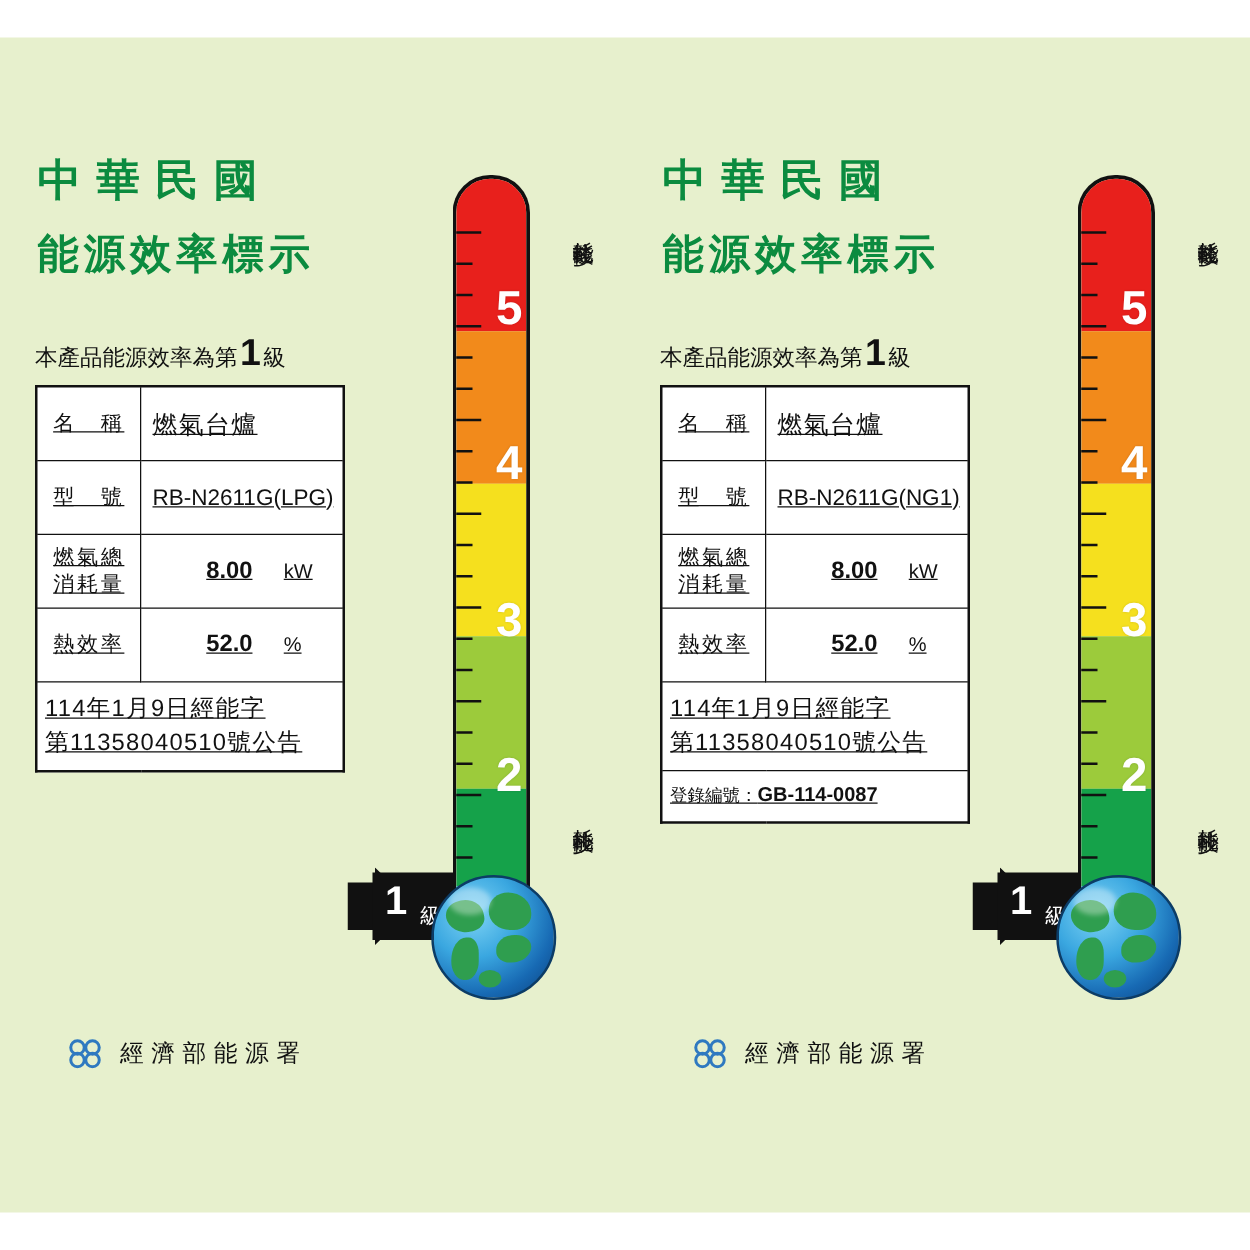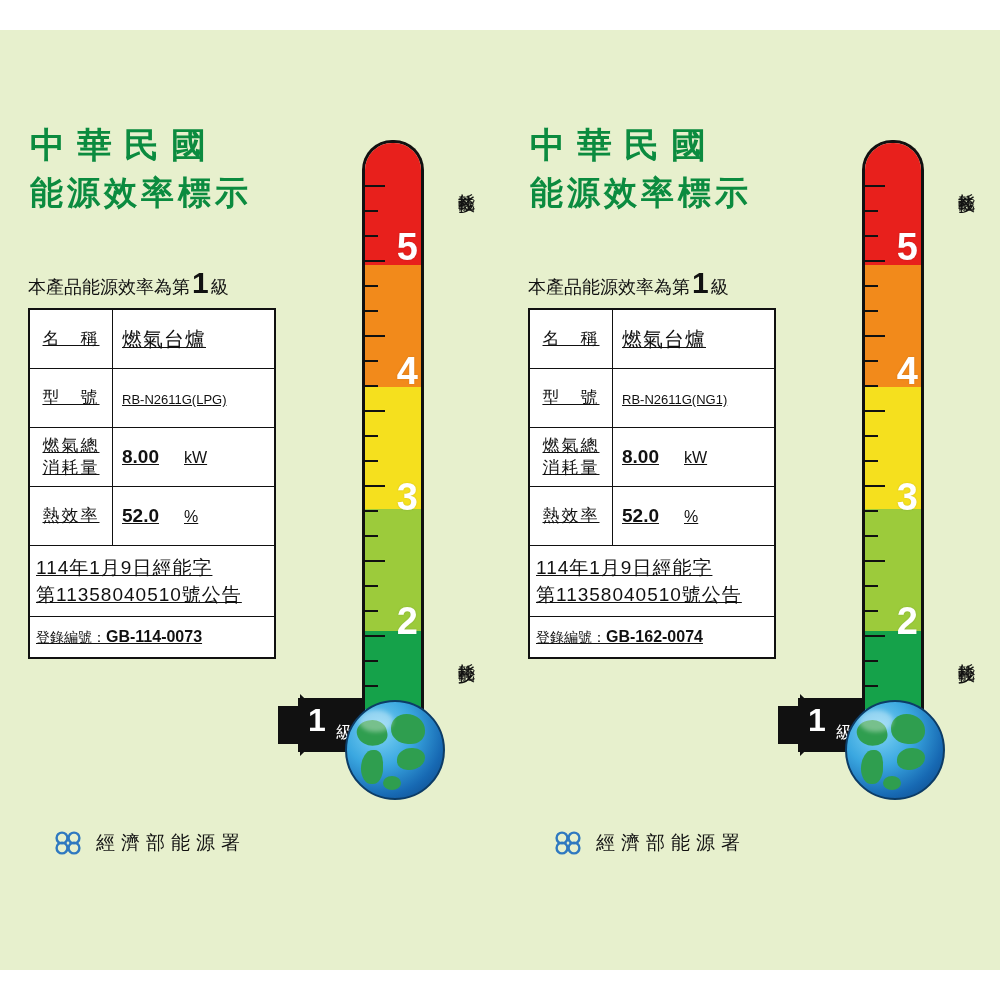--- a/index.html
+++ b/index.html
@@ -54,21 +54,21 @@
   .hdr-line1 {
     font-size: 35px;
     line-height: 40px;
     letter-spacing: 12px;
     white-space: nowrap;
   }
   .hdr-line2 {
     font-size: 33px;
     line-height: 40px;
     letter-spacing: 4px;
-    margin-top: 8px;
+    margin-top: 18px;
     white-space: nowrap;
   }
   .subhdr {
     position: absolute;
     left: 28px;
     top: 222px;
     width: 300px;
     font-size: 18px;
     color: #111;
     white-space: nowrap;
@@ -112,27 +112,28 @@
     padding-left: 9px !important;
     font-size: 18px;
     color: #111;
     height: 58px;
   }
   .v-name {
     font-size: 20px;
     letter-spacing: 1px;
   }
   .v-model {
-    font-size: 13px;
+    font-size: 18px;
     letter-spacing: 0px;
     margin-top: 15px;
   }
   .v-num {
     display: flex;
     align-items: baseline;
+    margin-left: 43px;
   }
   .v-num .num {
     font-size: 19px;
     font-weight: bold;
     min-width: 62px;
     display: inline-block;
   }
   .v-num .unit {
     font-size: 16px;
     font-weight: normal;
@@ -379,25 +380,20 @@
             <div class="v-num">
               <span class="num">52.0</span>
               <span class="unit">%</span>
             </div>
           </td>
         </tr>
         <tr>
           <td class="cell-notice" colspan="2">
             <div>114年1月9日經能字</div>
             <div>第11358040510號公告</div>
-          </td>
-        </tr>
-        <tr>
-          <td class="cell-reg" colspan="2">
-            <span>登錄編號：</span><span class="regno">GB-114-0073</span>
           </td>
         </tr>
       </tbody>
         </table>
 
       <div class="arrow-grade">
         <svg width="92" height="62" viewBox="0 0 92 62">
           <polygon points="0,12 22,12 22,0 54,31 22,62 22,50 0,50" fill="#111111"></polygon>
           <rect x="20" y="4" width="66" height="54" fill="#111111"></rect>
         </svg>
@@ -519,21 +515,21 @@
           </td>
         </tr>
         <tr>
           <td class="cell-notice" colspan="2">
             <div>114年1月9日經能字</div>
             <div>第11358040510號公告</div>
           </td>
         </tr>
         <tr>
           <td class="cell-reg" colspan="2">
-            <span>登錄編號：</span><span class="regno">GB-162-0074</span>
+            <span>登錄編號：</span><span class="regno">GB-114-0087</span>
           </td>
         </tr>
       </tbody>
         </table>
 
       <div class="arrow-grade">
         <svg width="92" height="62" viewBox="0 0 92 62">
           <polygon points="0,12 22,12 22,0 54,31 22,62 22,50 0,50" fill="#111111"></polygon>
           <rect x="20" y="4" width="66" height="54" fill="#111111"></rect>
         </svg>

